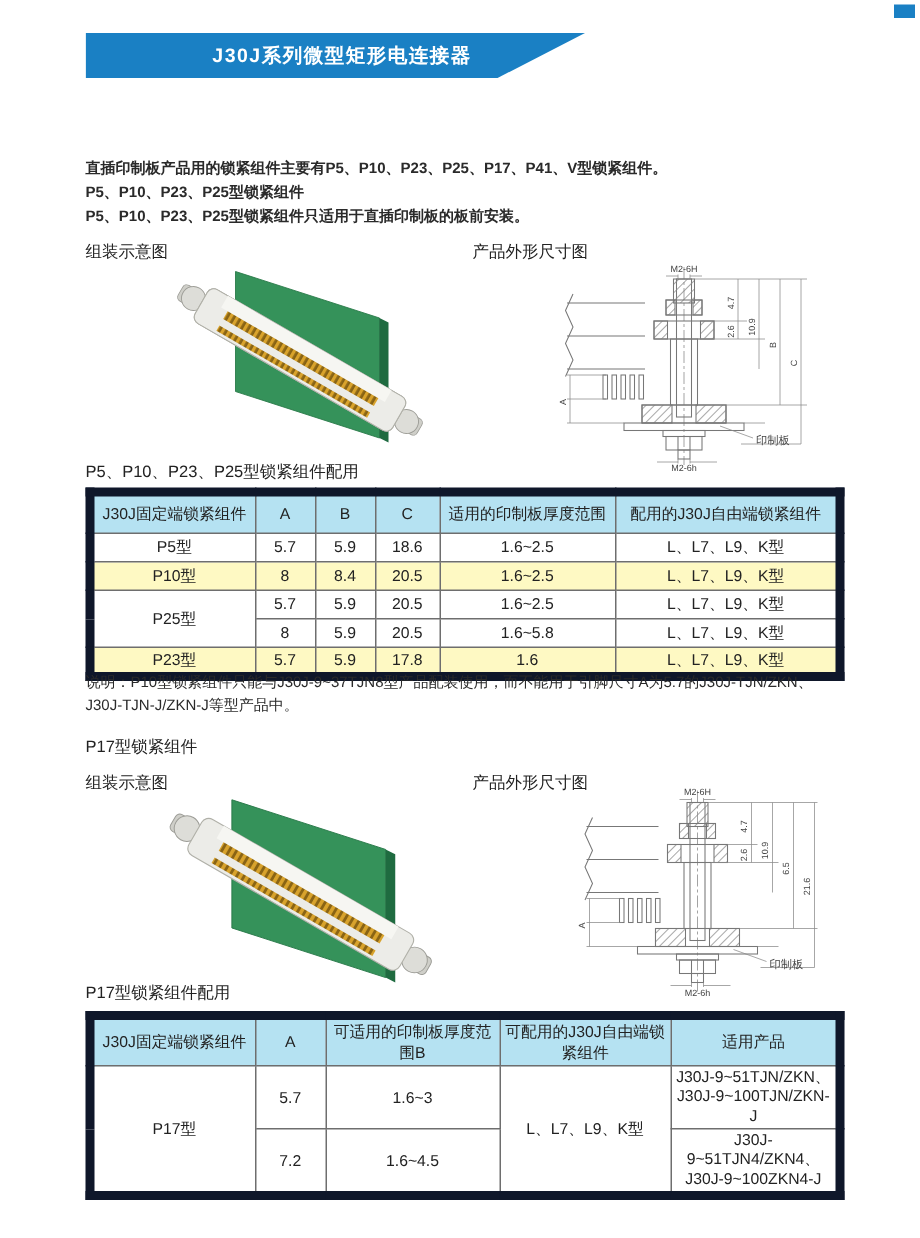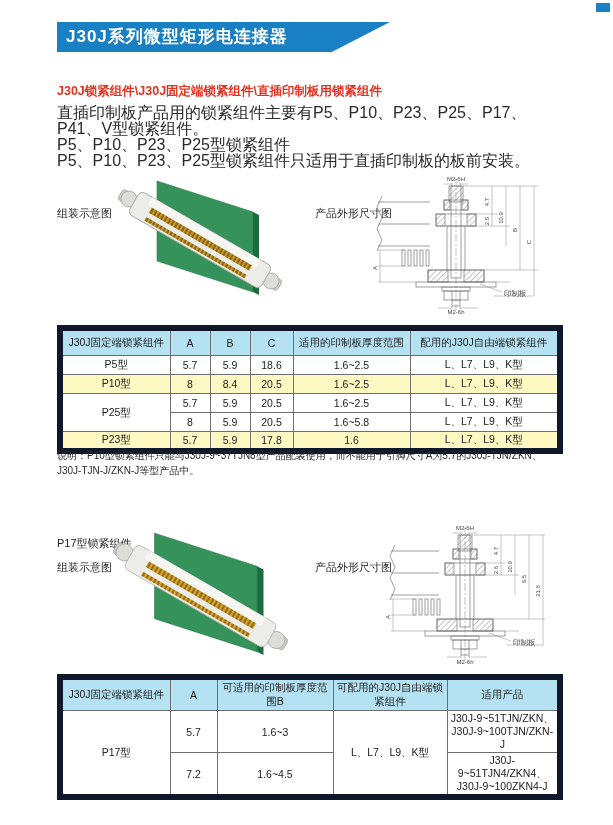--- a/index.html
+++ b/index.html
@@ -3,26 +3,26 @@
 <meta charset="utf-8">
 <style>
   html,body{margin:0;padding:0;background:#fff;}
   .page{position:relative;width:613px;height:825px;background:#fff;overflow:hidden;
         font-family:"Liberation Sans","DejaVu Sans",sans-serif;color:#222;}
   .abs{position:absolute;}
   
   .banner{left:57px;top:22px;width:333px;height:30px;background:#1a80c4;
           clip-path:polygon(0 0,100% 0,82.5% 100%,0 100%);}
   .banner span{display:block;line-height:30px;padding-left:9px;color:#fff;
-               font-size:17px;font-weight:bold;letter-spacing:1px;}
+               font-size:13px;font-weight:bold;letter-spacing:1px;text-align:center;}
   .corner-mark{left:596px;top:3px;width:14px;height:9px;background:#1a80c4;}
   
   .h-red{left:57px;top:83px;font-size:12.5px;font-weight:bold;color:#e5321e;}
-  .paras{left:57px;top:105px;width:508px;font-size:16px;line-height:16px;color:#2a2a2a;}
-  .lbl{font-size:11px;color:#222;margin-top:46px;}
+  .paras{left:57px;top:105px;width:508px;font-size:10px;line-height:16px;color:#2a2a2a;font-weight:bold;}
+  .lbl{font-size:11px;color:#222;}
   .note{left:57px;top:448px;width:508px;font-size:10px;line-height:15px;color:#2a2a2a;}
   
   table.tbl{position:absolute;left:57px;border-collapse:collapse;table-layout:fixed;
             width:500px;border:6px solid #0f172a;}
   .tbl th,.tbl td{border:1px solid #6e6e6e;font-size:10.5px;text-align:center;
                   padding:1px 2px;color:#222;}
   .tbl thead th{background:#b5e2f2;font-weight:normal;height:22px;}
   .tbl tbody tr{height:19px;background:#fff;}
   .tbl tbody tr.alt{background:#fef9c3;}
   #table2 tbody tr{height:36px;}
@@ -34,21 +34,20 @@
 </head>
 <body>
 
 <div class="page">
 
   <div class="abs banner">
     <span>J30J系列微型矩形电连接器</span>
   </div>
   <div class="abs corner-mark"></div>
 
-  <div class="abs h-red">J30J锁紧组件\J30J固定端锁紧组件\直插印制板用锁紧组件</div>
   <div class="abs paras">
     <div>直插印制板产品用的锁紧组件主要有P5、P10、P23、P25、P17、P41、V型锁紧组件。</div>
     <div>P5、P10、P23、P25型锁紧组件</div>
     <div>P5、P10、P23、P25型锁紧组件只适用于直插印制板的板前安装。</div>
   </div>
 
   <div class="abs lbl" style="left:57px;top:160px;">组装示意图</div>
   <div class="abs lbl" style="left:315px;top:160px;">产品外形尺寸图</div>
 
   <svg class="abs" style="left:95px;top:178px;" width="210" height="118" viewBox="0 0 210 118">
@@ -124,20 +123,21 @@
       <text x="121" y="47" text-anchor="middle" transform="rotate(-90 121 47)">2.6</text>
       <text x="135" y="44" text-anchor="middle" transform="rotate(-90 135 44)">10.9</text>
       <text x="149" y="56" text-anchor="middle" transform="rotate(-90 149 56)">B</text>
       <text x="163" y="68" text-anchor="middle" transform="rotate(-90 163 68)">C</text>
       <text x="9" y="94" text-anchor="middle" transform="rotate(-90 9 94)">A</text>
       <text x="136" y="122" font-size="7.5">印制板</text>
       <text x="88" y="140" text-anchor="middle">M2-6h</text>
     </g>
   </svg>
 
+  <div class="abs lbl" style="left:57px;top:307px;">P5、P10、P23、P25型锁紧组件配用</div>
   <table class="tbl" id="table1" style="top:325px;">
     <colgroup>
         <col style="width:110px">
         <col style="width:40px">
         <col style="width:40px">
         <col style="width:43px">
         <col style="width:117px">
         <col style="width:150px">
       </colgroup>
     <thead>

